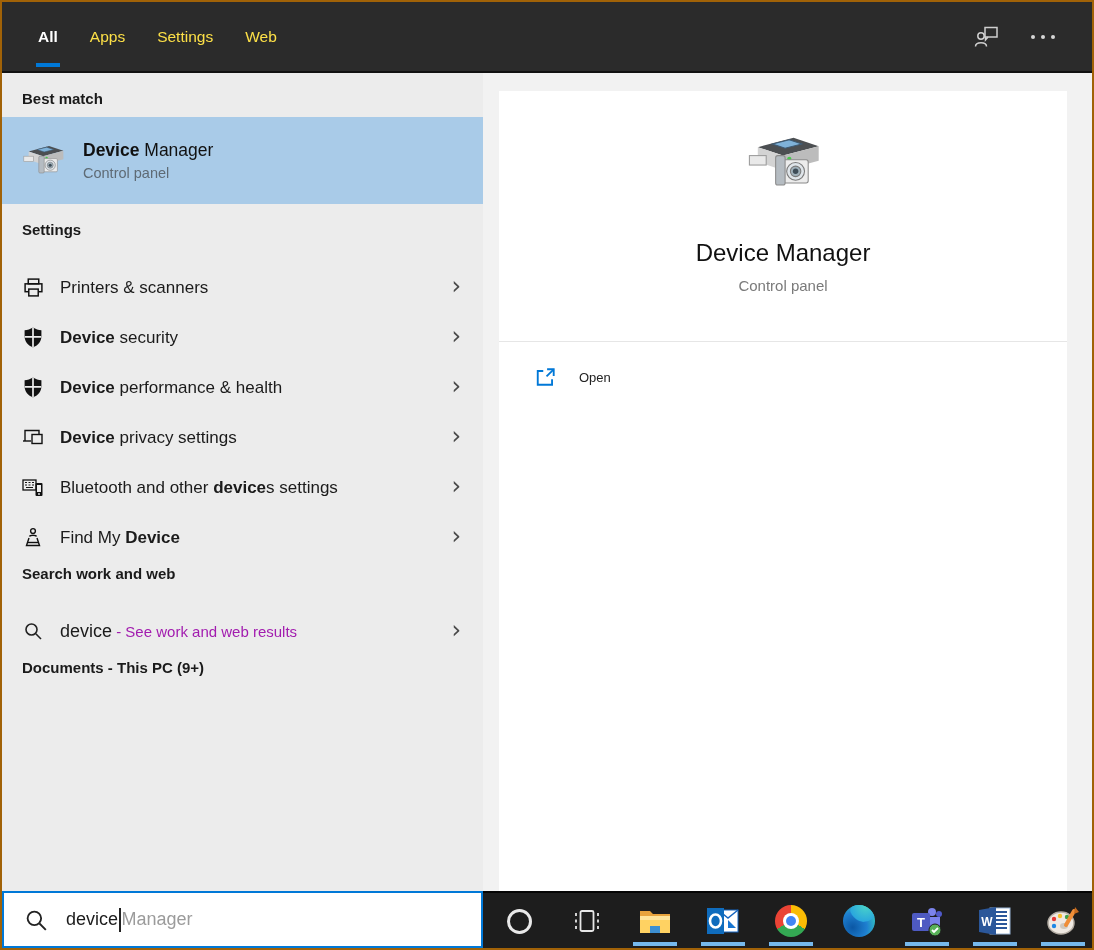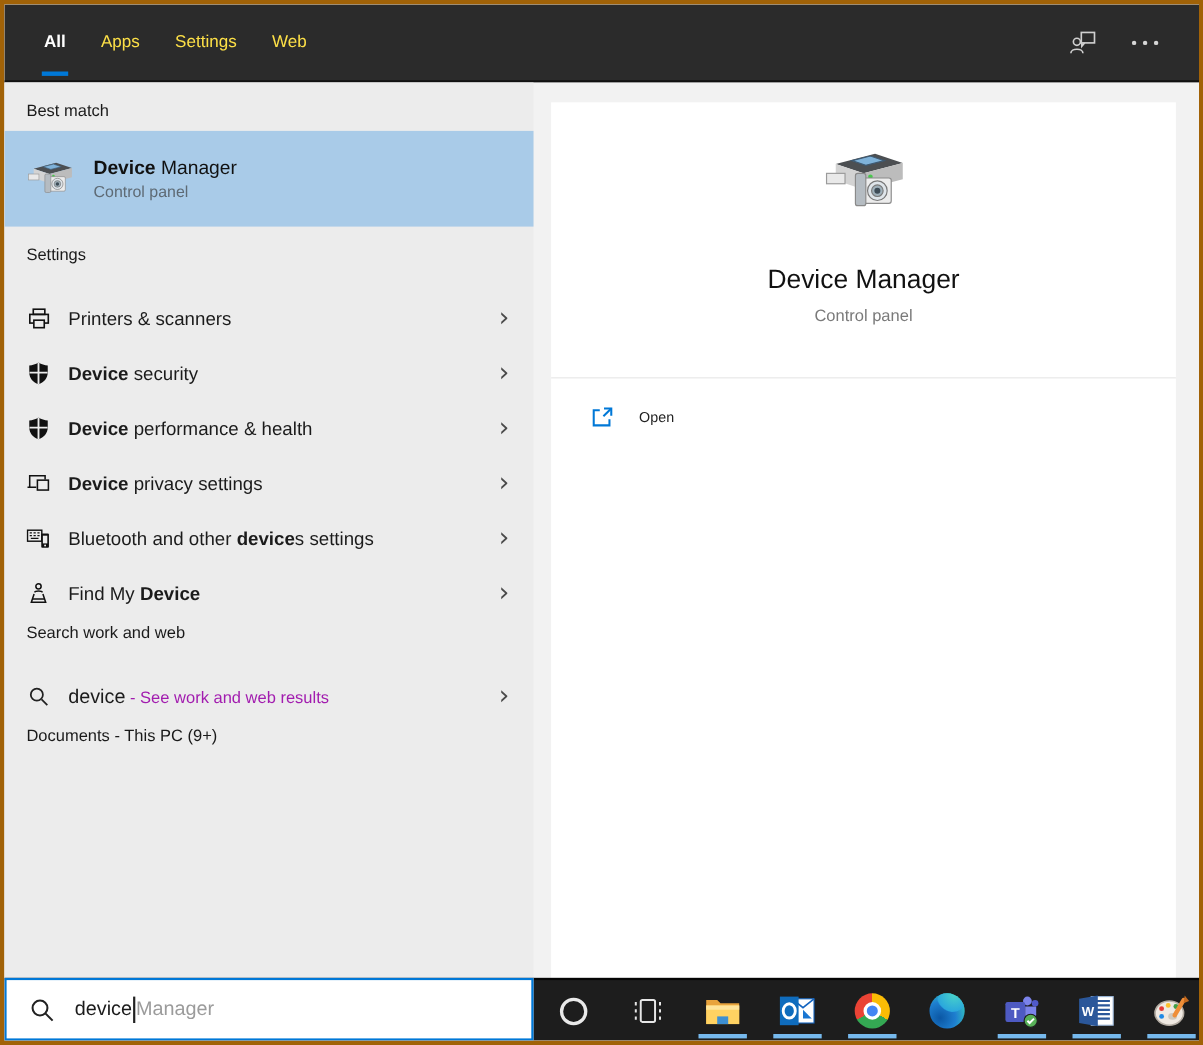--- a/index.html
+++ b/index.html
@@ -1,19 +1,19 @@
 <!DOCTYPE html>
 <html><head>
 <meta charset="utf-8">
 <style>
   * { margin:0; padding:0; box-sizing:border-box; }
   html,body { width:1094px; height:950px; font-family:"Liberation Sans", sans-serif; }
   #screen {
     position:relative; width:1094px; height:950px; overflow:hidden;
-    background:#f2f2f2; border:4px solid #a16207;
+    background:#f2f2f2; border:2px solid #a16207;
   }
 
   
   .topbar {
     position:absolute; top:0; left:0; right:0; height:71px;
     background:#2b2b2b; display:flex; align-items:center;
     border-bottom:2px solid #111;
   }
   .tabs { display:flex; align-items:stretch; height:100%; margin-left:20px; }
   .tab {
@@ -34,21 +34,21 @@
   .dots { display:flex; gap:6px; }
   .dots i { width:4px; height:4px; border-radius:50%; background:#d6d6d6; }
 
   
   .content { position:absolute; top:71px; left:0; right:0; bottom:57px; background:#f2f2f2; }
 
   .left-panel {
     position:absolute; top:0; left:0; bottom:0; width:481px; background:#ececec;
   }
   .section-header {
-    font-size:15px; font-weight:400; color:#1a1a1a;
+    font-size:15px; font-weight:700; color:#1a1a1a;
     padding:17px 20px 10px 20px;
   }
   .best-match-row {
     height:87px; background:#a9cbe8; display:flex; align-items:center; cursor:pointer;
   }
   .bm-icon { width:48px; height:48px; margin:0 16px 0 17px; flex:0 0 auto; }
   .bm-text { display:flex; flex-direction:column; gap:4px; }
   .bm-title { font-size:17.5px; color:#111; }
   .bm-sub { font-size:14.5px; color:#5e6a74; }
 

